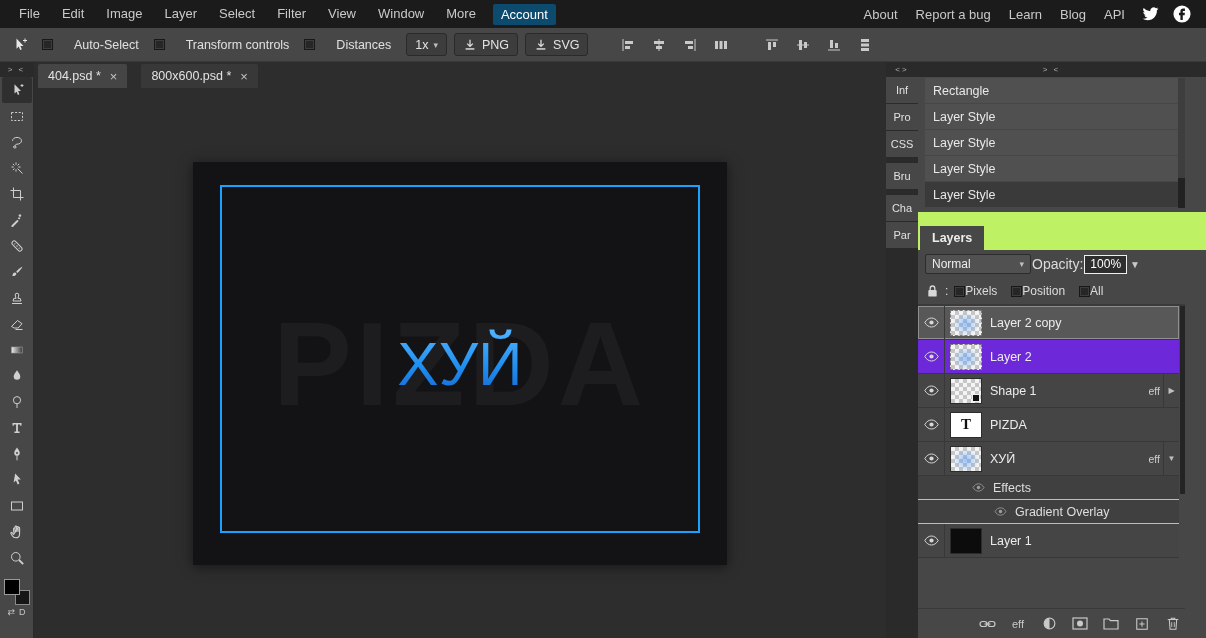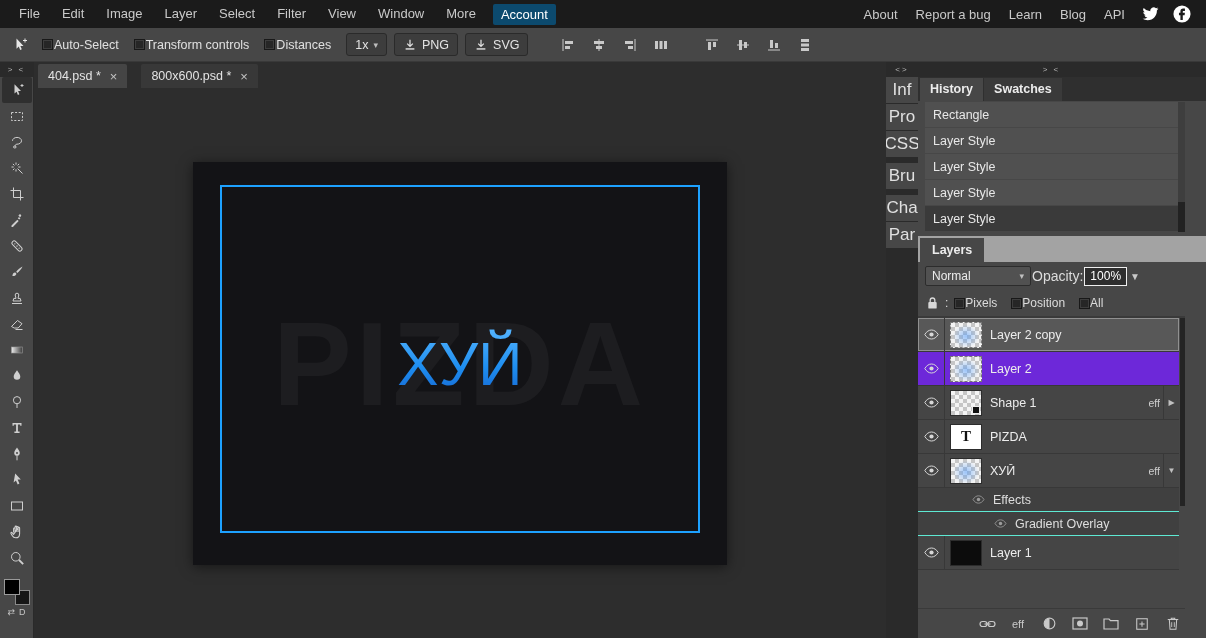--- a/index.html
+++ b/index.html
@@ -11,21 +11,21 @@
   .menubar{flex:0 0 28px;height:28px;background:#1b1b1b;display:flex;align-items:center;padding:0 8px;}
   .menu-item{padding:0 11px;color:#c9c9c9;font-size:13px;line-height:28px;cursor:default;white-space:nowrap;}
   .account-btn{background:#0c4a6e;color:#fff;padding:3px 8px;border-radius:2px;margin-left:6px;font-size:13px;white-space:nowrap;}
   .mb-spacer{flex:1;}
   .menu-right{padding:0 9px;color:#c9c9c9;font-size:13px;white-space:nowrap;}
   .social{width:20px;height:20px;margin:0 6px;display:flex;align-items:center;justify-content:center;}
 
   
   .toolbar{flex:0 0 34px;height:34px;background:#474747;border-bottom:1px solid #393939;display:flex;align-items:center;padding:0 9px;gap:7px;}
   .cur-tool{width:22px;height:22px;display:flex;align-items:center;justify-content:center;margin-right:4px;}
-  .chk{display:flex;align-items:center;gap:1px;font-size:12.5px;color:#e0e0e0;margin-right:8px;white-space:nowrap;}
+  .chk{display:flex;align-items:center;gap:21px;font-size:12.5px;color:#e0e0e0;margin-right:8px;white-space:nowrap;}
   .chk .box{width:11px;height:11px;background:#262626;border:1px solid #181818;box-shadow:inset 0 0 0 1px #3d3d3d;}
   .tb-btn{height:23px;background:#3d3d3d;border:1px solid #2a2a2a;border-radius:3px;display:flex;align-items:center;gap:5px;padding:0 8px;color:#e3e3e3;font-size:12.5px;white-space:nowrap;}
   .tb-btn .dd{font-size:9px;color:#bdbdbd;}
   .align-group{display:flex;align-items:center;gap:9px;margin-left:22px;}
   .icon-btn{width:22px;height:22px;display:flex;align-items:center;justify-content:center;}
 
   
   .body{flex:1;display:flex;min-height:0;}
 
   
@@ -46,35 +46,35 @@
   .doc-tab .close{color:#c3c3c3;font-size:13px;line-height:1;}
   .workspace{flex:1;position:relative;background:#2d2d2d;}
   .canvas-doc{position:absolute;left:159px;top:74px;width:534px;height:403px;background:#131316;box-shadow:0 2px 12px rgba(0,0,0,.5);}
   .ghost-text{position:absolute;inset:0;display:flex;align-items:center;justify-content:center;font-size:118px;font-weight:bold;letter-spacing:4px;color:rgba(255,255,255,0.045);user-select:none;}
   .blue-frame{position:absolute;left:27px;top:23px;width:480px;height:348px;border:2px solid #1da1ff;}
   .main-text{position:absolute;inset:0;display:flex;align-items:center;justify-content:center;}
   .main-text span{font-size:62px;font-weight:400;background:linear-gradient(180deg,#55b5ff 0%,#1e8ef0 55%,#1563cf 100%);-webkit-background-clip:text;background-clip:text;-webkit-text-fill-color:transparent;}
 
   
   .side-strip{flex:0 0 32px;width:32px;background:#2a2a2a;display:flex;flex-direction:column;}
-  .strip-chip{height:26px;margin-bottom:1px;background:#474747;color:#e0e0e0;font-size:17px;display:flex;align-items:center;justify-content:center;}
+  .strip-chip{height:26px;margin-bottom:1px;background:#474747;color:#e0e0e0;font-size:11px;display:flex;align-items:center;justify-content:center;}
   .gap5{margin-top:5px;}
 
   
   .right-panel{flex:0 0 288px;width:288px;background:#474747;display:flex;flex-direction:column;padding-right:21px;position:relative;}
   .rp-top{height:15px;background:#2a2a2a;color:#b5b5b5;font-size:8px;letter-spacing:2px;text-align:center;line-height:15px;margin-right:-21px;padding-right:21px;}
   .rp-tabs{height:24px;background:#2f2f2f;display:flex;align-items:flex-end;gap:1px;padding-left:2px;margin-right:-21px;padding-right:21px;}
   .rp-tab{padding:4px 10px 5px;font-size:12.5px;font-weight:bold;color:#ececec;background:#3a3a3a;}
   .rp-tab.active{background:#474747;}
   .history{position:relative;padding:1px 7px 0 7px;}
   .h-row{height:25px;margin-bottom:1px;background:#505050;display:flex;align-items:center;padding:0 8px;font-size:12.5px;color:#e8e8e8;}
   .h-row.current{background:#3a3a3a;}
   .h-scroll{position:absolute;top:1px;bottom:0;right:0;width:7px;background:#3e3e3e;}
   .h-thumb{position:absolute;bottom:0;right:0;width:7px;height:30px;background:#222;}
-  .layers-tabstrip{height:26px;background:#a3a3a3;display:flex;align-items:flex-end;padding-left:2px;margin-top:4px;margin-right:-21px;padding-right:21px;}
+  .layers-tabstrip{height:38px;background:#bef264;display:flex;align-items:flex-end;padding-left:2px;margin-top:4px;margin-right:-21px;padding-right:21px;}
   .layers-tab{padding:5px 12px;background:#474747;font-weight:bold;color:#ececec;font-size:12.5px;}
   .blend-row{height:28px;display:flex;align-items:center;gap:1px;padding:0 7px;}
   .select{width:106px;height:20px;background:#515151;border:1px solid #2c2c2c;border-radius:2px;display:flex;align-items:center;justify-content:space-between;padding:0 6px;font-size:12px;color:#ececec;}
   .select .dd{font-size:9px;color:#c0c0c0;}
   .op-label{font-size:14px;color:#dcdcdc;}
   .op-value{height:19px;background:#2e2e2e;border:1px solid #efefef;padding:0 5px;font-size:12px;color:#fff;display:flex;align-items:center;}
   .op-arrow{font-size:10px;color:#c9c9c9;margin-left:2px;}
   .lock-row{height:26px;display:flex;align-items:center;gap:6px;padding:0 8px;font-size:12px;color:#dcdcdc;}
   .lock-row .box{width:11px;height:11px;background:#262626;border:1px solid #181818;box-shadow:inset 0 0 0 1px #3d3d3d;}
   .lock-group{display:flex;align-items:center;margin-right:8px;}
@@ -400,24 +400,20 @@
       <div class="strip-chip">Pro</div>
       <div class="strip-chip">CSS</div>
       <div class="strip-chip gap5">Bru</div>
       <div class="strip-chip gap5">Cha</div>
       <div class="strip-chip">Par</div>
     </div>
 
     <div class="right-panel">
       <div class="rp-top">&gt; &lt;</div>
 
-      <div class="rp-tabs">
-        <div class="rp-tab active">History</div>
-        <div class="rp-tab">Swatches</div>
-      </div>
 
       <div class="history">
         <div class="h-row">Rectangle</div>
         <div class="h-row">Layer Style</div>
         <div class="h-row">Layer Style</div>
         <div class="h-row">Layer Style</div>
         <div class="h-row current">Layer Style</div>
         <div class="h-scroll">
             <div class="h-thumb"></div>
           </div>

